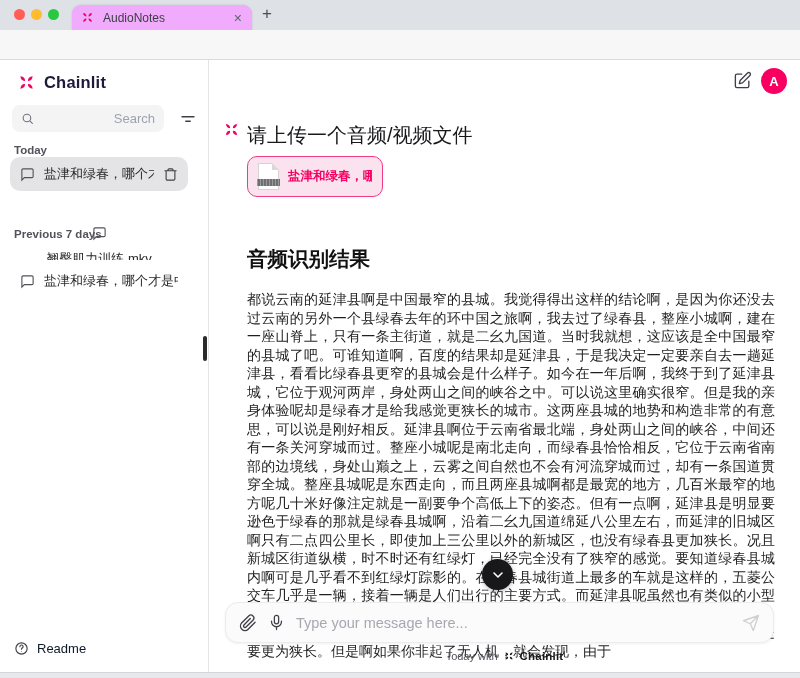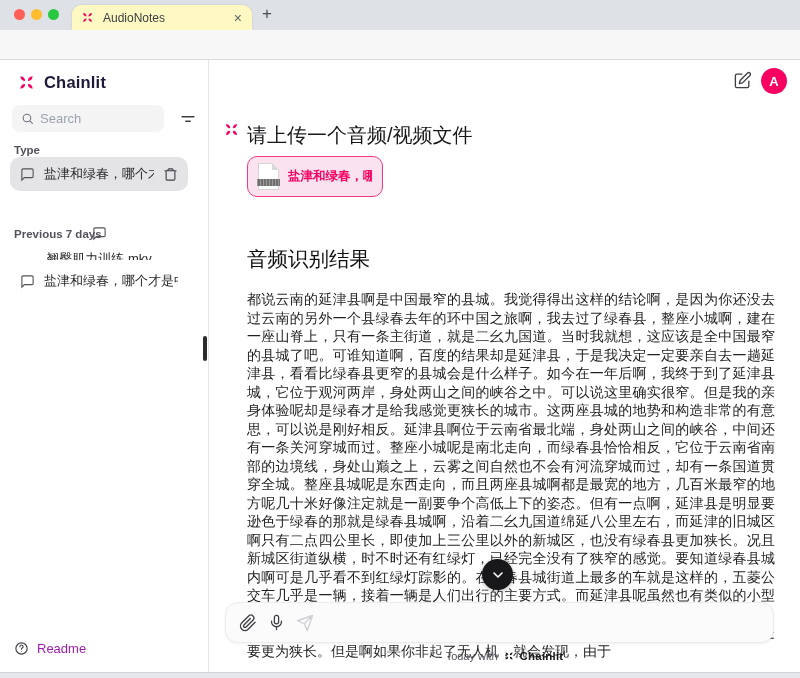--- a/index.html
+++ b/index.html
@@ -5,21 +5,21 @@
   *{margin:0;padding:0;box-sizing:border-box;}
   html,body{width:800px;height:678px;overflow:hidden;}
   body{font-family:"Liberation Sans","DejaVu Sans",sans-serif;background:#dee1e6;position:relative;color:#1f1f1f;}
 
   
   .tabbar{position:absolute;left:0;top:0;width:800px;height:30px;background:#dee1e6;}
   .dot{position:absolute;top:9px;width:11px;height:11px;border-radius:50%;}
   .dot.red{left:14px;background:#ff5f57;}
   .dot.yellow{left:31px;background:#febc2e;}
   .dot.green{left:48px;background:#28c840;}
-  .tab{position:absolute;left:72px;top:5px;width:180px;height:25px;background:#fef9c3;border-radius:9px 9px 0 0;display:flex;align-items:center;padding:0 8px;box-shadow:0 0 2px rgba(0,0,0,.15);}
+  .tab{position:absolute;left:72px;top:5px;width:180px;height:25px;background:#f0abfc;border-radius:9px 9px 0 0;display:flex;align-items:center;padding:0 8px;box-shadow:0 0 2px rgba(0,0,0,.15);}
   .tab .favicon{width:15px;height:15px;flex:0 0 auto;}
   .tab-title{font-size:12px;color:#3c4043;margin-left:8px;flex:1;white-space:nowrap;overflow:hidden;}
   .tab-close{font-size:14px;color:#5f6368;line-height:14px;padding:0 2px;cursor:default;}
   .newtab{position:absolute;left:262px;top:4px;font-size:17px;color:#4a4d51;}
   .toolbar{position:absolute;left:0;top:30px;width:800px;height:30px;background:#f7f7f8;border-bottom:1px solid #d9dbde;}
   .nav-back{position:absolute;left:12px;top:33px;font-size:17px;color:#454545;}
   .nav-refresh{position:absolute;left:46px;top:37px;width:15px;height:15px;}
   .urlbar{position:absolute;left:84px;top:34px;width:598px;height:23px;background:#fff;border:1px solid #e4e5e8;border-radius:12px;display:flex;align-items:center;padding:0 10px;}
   .url-info{width:13px;height:13px;flex:0 0 auto;}
   .url-text{margin-left:7px;font-size:12.5px;white-space:nowrap;overflow:hidden;flex:1;}
@@ -37,50 +37,50 @@
   .window-bottom{position:absolute;left:0;top:672px;width:800px;height:6px;background:#e6e8eb;border-top:1px solid #d3d5d9;}
 
   
   .sidebar{position:absolute;left:0;top:0;width:209px;height:612px;background:#fff;border-right:1px solid #e4e4e7;}
   .brand-row{position:absolute;left:16px;top:12px;display:flex;align-items:center;gap:7px;}
   .brand-logo{width:21px;height:21px;}
   .brand-name{font-size:16.5px;font-weight:700;color:#1e1b3a;letter-spacing:.2px;}
   .search-row{position:absolute;left:12px;top:45px;width:185px;display:flex;align-items:center;}
   .searchbox{width:152px;height:27px;background:#f4f4f5;border-radius:8px;display:flex;align-items:center;padding:0 9px;gap:6px;}
   .searchbox svg{width:13px;height:13px;flex:0 0 auto;}
-  .searchbox input{border:none;outline:none;background:transparent;font-size:13px;width:100%;color:#333;font-family:inherit;}
+  .searchbox input{border:none;outline:none;background:transparent;font-size:13px;width:100%;color:#333;font-family:inherit;text-align:right;}
   .searchbox input::placeholder{color:#9ca3af;}
   .filter-ic{margin-left:auto;width:18px;height:18px;}
   .section-label{position:absolute;left:14px;font-size:11.5px;font-weight:700;color:#52525b;}
   .lbl-today{top:84px;}
   .lbl-prev{top:148px;margin-top:20px;}
   .thread-item{position:absolute;left:10px;width:178px;height:34px;border-radius:10px;display:flex;align-items:center;padding:0 10px;gap:9px;font-size:13px;color:#27272a;white-space:nowrap;overflow:hidden;}
   .thread-item svg{width:15px;height:15px;flex:0 0 auto;}
   .thread-item .t-title{overflow:hidden;white-space:nowrap;}
   .thread-item.selected{top:97px;background:#e4e4e7;}
   .thread-item.row2{top:166px;flex-direction:column;}
   .thread-item.row3{top:204px;}
   .trash-ic{margin-left:auto;}
-  .readme-row{position:absolute;left:14px;top:581px;display:flex;align-items:center;gap:8px;font-size:13px;color:#a21caf;}
+  .readme-row{position:absolute;left:14px;top:581px;display:flex;align-items:center;gap:8px;font-size:13px;color:#0f172a;}
   .readme-row svg{width:15px;height:15px;}
   .resize-handle{position:absolute;left:203px;top:336px;width:4px;height:25px;border-radius:2px;background:#2b2b2b;}
 
   
   .main{position:absolute;left:209px;top:0;width:591px;height:612px;background:#fff;}
   .new-chat-btn{position:absolute;left:524px;top:11px;width:19px;height:19px;}
   .user-avatar{position:absolute;left:552px;top:8px;width:26px;height:26px;border-radius:50%;background:#F80061;color:#fff;font-size:13px;font-weight:700;display:flex;align-items:center;justify-content:center;}
   .msg-avatar{position:absolute;left:13px;top:60px;width:19px;height:19px;}
   .msg-text{position:absolute;left:38px;top:62px;font-size:20px;color:#18181b;}
   .attachment{position:absolute;left:38px;top:96px;width:136px;height:41px;border:1.5px solid #f23b82;background:#fae3ef;border-radius:10px;display:flex;align-items:center;padding:0 10px;gap:9px;}
   .file-ic{position:relative;width:21px;height:27px;background:#fff;border:1px solid #d4d4d4;flex:0 0 auto;}
   .file-fold{position:absolute;top:-1px;right:-1px;width:0;height:0;border-style:solid;border-width:0 7px 7px 0;border-color:#fae3ef #fae3ef #d8d8d8 #d8d8d8;}
   .file-strip{position:absolute;bottom:3px;left:-2px;right:-2px;height:7px;background:repeating-linear-gradient(90deg,#9a9a9a 0 1px,#6f6f6f 1px 3px);}
   .att-name{font-size:12.5px;font-weight:700;color:#F80061;white-space:nowrap;overflow:hidden;}
   .status-line{position:absolute;left:38px;top:160px;font-size:14px;color:#18181b;}
-  .result-title{position:absolute;left:38px;top:185px;font-size:20.5px;font-weight:400;color:#111;}
+  .result-title{position:absolute;left:38px;top:185px;font-size:20.5px;font-weight:700;color:#111;}
   .transcript{position:absolute;left:38px;top:230px;width:528px;font-size:14px;line-height:18.5px;color:#1f1f1f;text-align:justify;}
   .scroll-down{position:absolute;left:273px;top:499px;width:31px;height:31px;border-radius:50%;background:#18181b;border:none;display:flex;align-items:center;justify-content:center;box-shadow:0 1px 4px rgba(0,0,0,.3);}
   .scroll-down svg{width:16px;height:16px;}
   .composer{position:absolute;left:16px;top:542px;width:549px;height:41px;background:#fbfbfc;border:1px solid #ececef;border-radius:13px;box-shadow:0 1px 3px rgba(0,0,0,.06);display:flex;align-items:center;padding:0 13px;gap:11px;}
   .composer svg{flex:0 0 auto;}
   .clip-ic{width:18px;height:18px;}
   .mic-ic{width:17px;height:17px;}
   .composer input{flex:1;border:none;outline:none;background:transparent;font-size:14.5px;color:#333;font-family:inherit;}
   .composer input::placeholder{color:#a8a8b0;}
   .send-ic{width:18px;height:18px;}
@@ -169,21 +169,21 @@
           </svg>
         <input placeholder="Search" style="">
       </div>
       <span class="filter-ic">
         <svg viewBox="0 0 24 24" fill="none" stroke="#3f3f46" stroke-width="1.8" stroke-linecap="round">
             <path d="M4 9h16M9 15h6"></path>
           </svg>
       </span>
     </div>
 
-    <div class="section-label lbl-today">Type</div>
+    <div class="section-label lbl-today">Today</div>
 
     <div class="thread-item selected">
       <svg viewBox="0 0 24 24" fill="none" stroke="#52525b" stroke-width="1.8">
           <path d="M21 15a2 2 0 0 1-2 2H7l-4 4V5a2 2 0 0 1 2-2h14a2 2 0 0 1 2 2z"></path>
         </svg>
       <span class="t-title">盐津和绿春，哪个才是中...</span>
       <svg class="trash-ic" viewBox="0 0 24 24" fill="none" stroke="#3f3f46" stroke-width="1.8" stroke-linecap="round">
           <path d="M3 6h18M8 6V4.5A1.5 1.5 0 0 1 9.5 3h5A1.5 1.5 0 0 1 16 4.5V6m3 0v13a2 2 0 0 1-2 2H7a2 2 0 0 1-2-2V6"></path>
         </svg>
     </div>
@@ -253,20 +253,21 @@
     </button>
 
     <div class="composer">
       <svg class="clip-ic" viewBox="0 0 24 24" fill="none" stroke="#3f3f46" stroke-width="1.8" stroke-linecap="round">
           <path d="M21.44 11.05l-9.19 9.19a6 6 0 0 1-8.49-8.49l9.19-9.19a4 4 0 0 1 5.66 5.66l-9.2 9.19a2 2 0 0 1-2.83-2.83l8.49-8.48"></path>
         </svg>
       <svg class="mic-ic" viewBox="0 0 24 24" fill="none" stroke="#3f3f46" stroke-width="1.8" stroke-linecap="round">
           <rect x="9" y="2" width="6" height="12" rx="3"></rect>
           <path d="M5 10v1a7 7 0 0 0 14 0v-1M12 18v4"></path>
         </svg>
+      <input placeholder="Type your message here..." style="">
       <svg class="send-ic" viewBox="0 0 24 24" fill="none" stroke="#cfcfd4" stroke-width="1.8" stroke-linecap="round" stroke-linejoin="round">
           <path d="M22 2L11 13M22 2l-7 20-4-9-9-4z"></path>
         </svg>
     </div>
 
     <div class="builtwith">
       <span>Today with</span>
       <span class="bw-logo">
         <svg viewBox="0 0 24 24">
             <g fill="#18181b">

